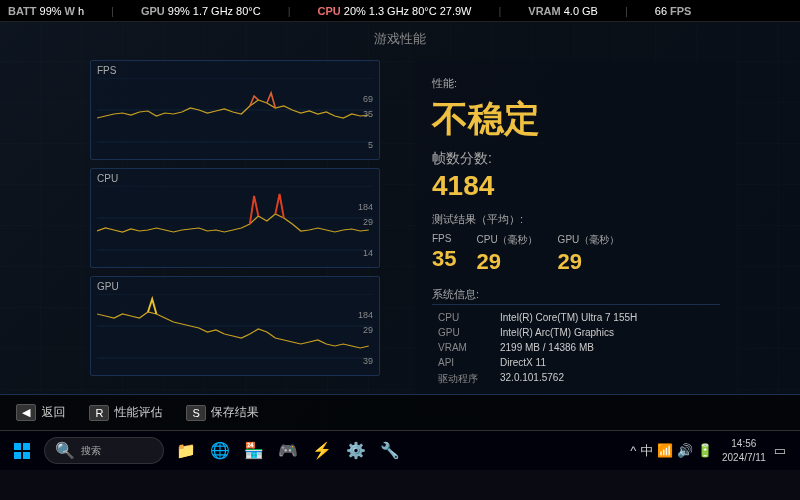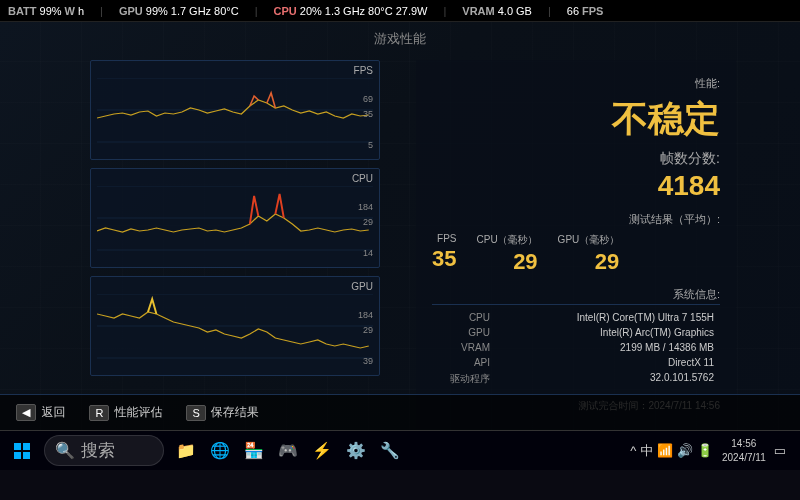--- a/index.html
+++ b/index.html
@@ -13,21 +13,21 @@
     }
 
     
     #status-bar {
       width: 100%;
       height: 22px;
       background: #000;
       display: flex;
       align-items: center;
       padding: 0 8px;
-      gap: 12px;
+      gap: 23px;
       font-size: 11px;
       color: #ccc;
       border-bottom: 1px solid #222;
     }
     .status-item {
       display: flex;
       align-items: center;
       gap: 3px;
       white-space: nowrap;
     }
@@ -39,21 +39,20 @@
     }
     .status-cpu-label { color: #e87070; font-weight: 600; }
 
     
     #main-area {
       width: 100%;
       height: 408px;
       background: linear-gradient(135deg, #0d1520 0%, #0a1018 40%, #080e18 100%);
       position: relative;
       overflow: hidden;
-      text-align: right;
     }
 
     
     #main-area::before {
       content: '';
       position: absolute;
       inset: 0;
       background: 
         repeating-linear-gradient(0deg, transparent, transparent 40px, rgba(255,255,255,0.01) 40px, rgba(255,255,255,0.01) 41px),
         repeating-linear-gradient(90deg, transparent, transparent 40px, rgba(255,255,255,0.01) 40px, rgba(255,255,255,0.01) 41px);
@@ -283,21 +282,21 @@
       background: rgba(255,255,255,0.08);
       border: 1px solid rgba(255,255,255,0.12);
       border-radius: 16px;
       padding: 3px 10px;
       gap: 6px;
       margin-left: 6px;
       width: 120px;
     }
 
     .taskbar-search-text {
-      font-size: 17px;
+      font-size: 10px;
       color: #aaa;
     }
 
     .taskbar-icons {
       display: flex;
       align-items: center;
       gap: 6px;
       margin-left: 8px;
     }
 
@@ -503,21 +502,20 @@
         <td>API</td>
         <td>DirectX 11</td>
       </tr>
       <tr>
         <td>驱动程序</td>
         <td>32.0.101.5762</td>
       </tr>
     </tbody>
       </table>
 
-    <div class="test-time">测试完合时间：2024/7/11 14:56</div>
   </div>
 
   <div id="bottom-toolbar">
     <div class="toolbar-btn">
       <span class="toolbar-btn-key">◀</span>
       <span>返回</span>
     </div>
     <div class="toolbar-btn">
       <span class="toolbar-btn-key">R</span>
       <span>性能评估</span>

